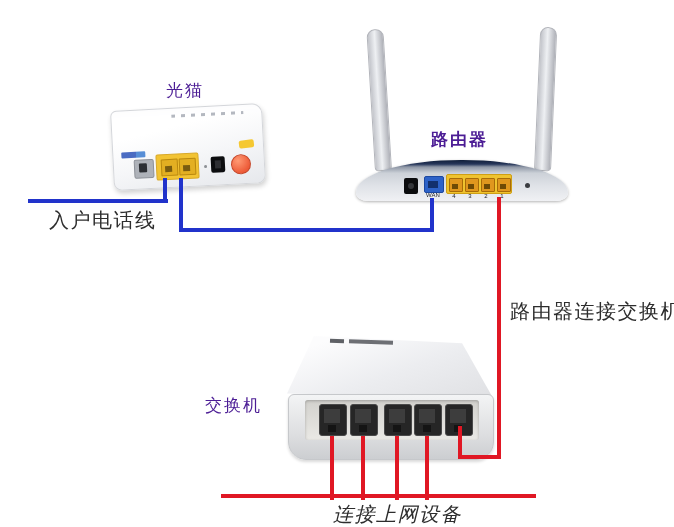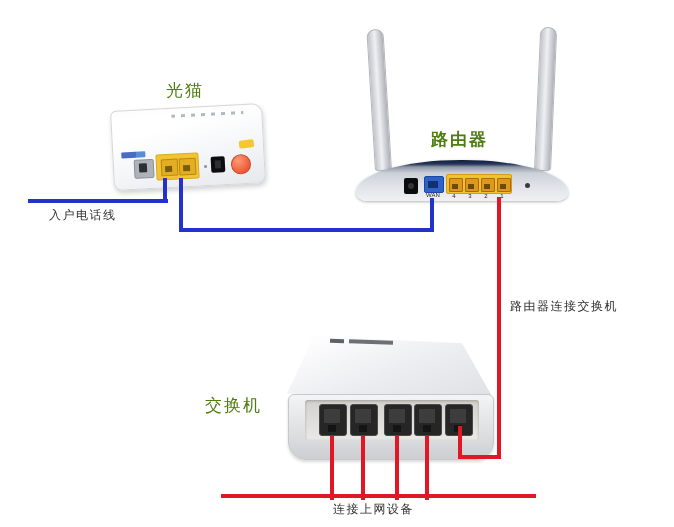--- a/index.html
+++ b/index.html
@@ -3,25 +3,25 @@
 <meta charset="utf-8">
 <style>
   html,body { margin:0; padding:0; background:#ffffff; }
   #canvas {
     position:relative; width:674px; height:527px; background:#ffffff;
     font-family:"Liberation Serif","DejaVu Serif",serif; overflow:hidden;
   }
 
   
   .device-label {
-    position:absolute; color:#4d7c0f; font-size:17px; letter-spacing:2px;
+    position:absolute; color:#4c1d95; font-size:17px; letter-spacing:2px;
     white-space:nowrap; z-index:6;
   }
   .cable-label {
-    position:absolute; color:#2d2d2d; font-size:12px; letter-spacing:1.5px;
+    position:absolute; color:#2d2d2d; font-size:20px; letter-spacing:1.5px;
     white-space:nowrap; z-index:6;
   }
 
   
   .cable { position:absolute; z-index:4; }
   .blue  { background:#2133cb; }
   .red   { background:#e01724; }
 
   
   .modem {
@@ -190,15 +190,15 @@
   <div class="cable red" style="left:497px; top:197px; width:4px; height:262px;"></div>
   <div class="cable red" style="left:458px; top:455px; width:43px; height:4px;"></div>
   <div class="cable red" style="left:458px; top:426px; width:4px; height:33px;"></div>
   <div class="cable-label" style="left:510px; top:298px;">路由器连接交换机</div>
 
   <div class="cable red" style="left:330px; top:436px; width:4px; height:64px;"></div>
   <div class="cable red" style="left:361px; top:436px; width:4px; height:64px;"></div>
   <div class="cable red" style="left:395px; top:436px; width:4px; height:64px;"></div>
   <div class="cable red" style="left:425px; top:436px; width:4px; height:64px;"></div>
   <div class="cable red" style="left:221px; top:494px; width:315px; height:4px;"></div>
-  <div class="cable-label" style="left:333px; top:501px;">连接上网设备</div>
+  <div class="cable-label" style="left:333px; top:501px;font-style:italic;">连接上网设备</div>
 
 </div>
 
 </body></html>

